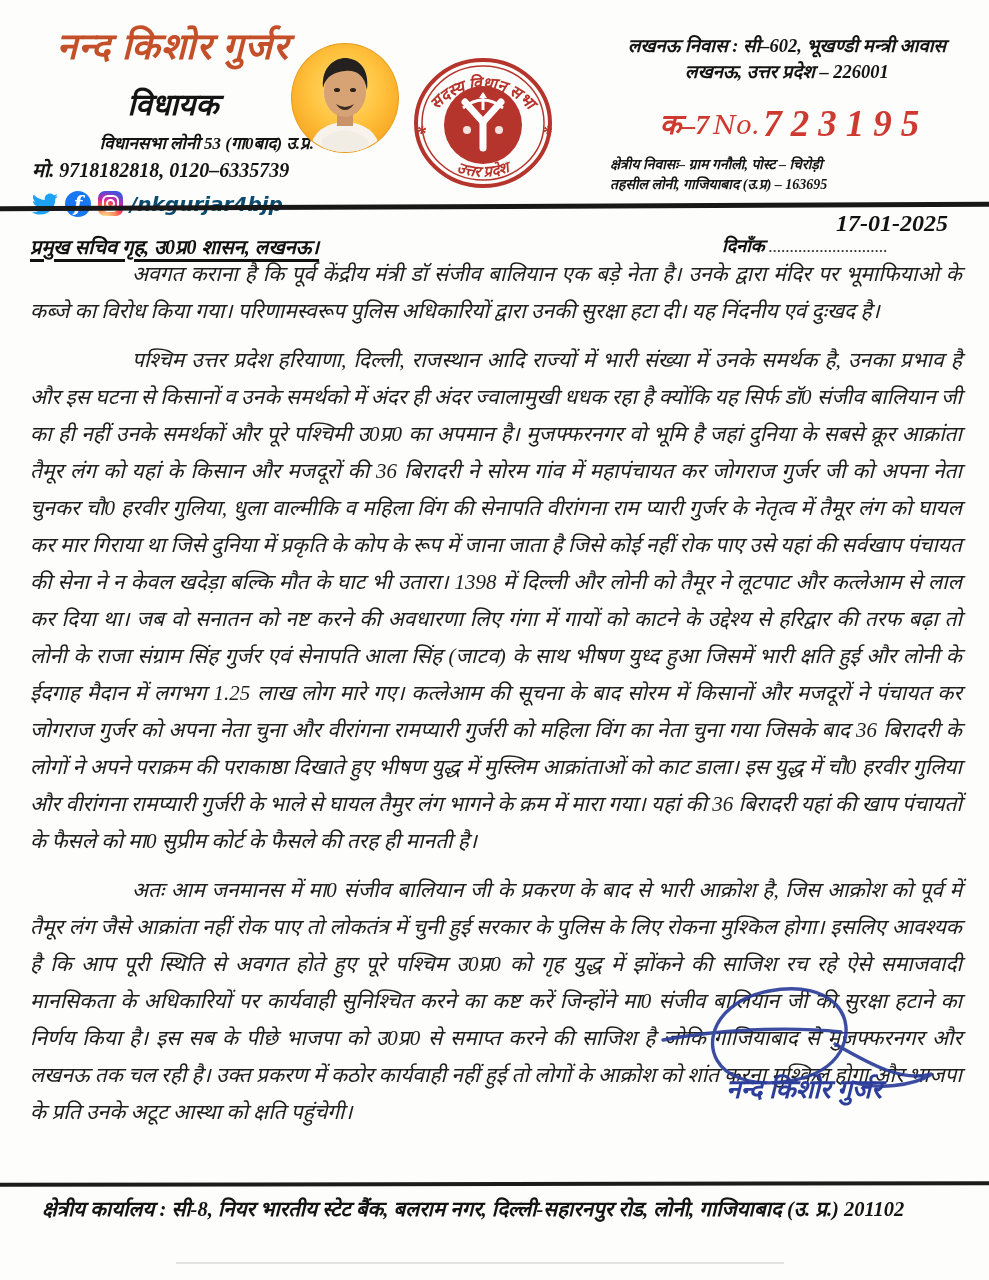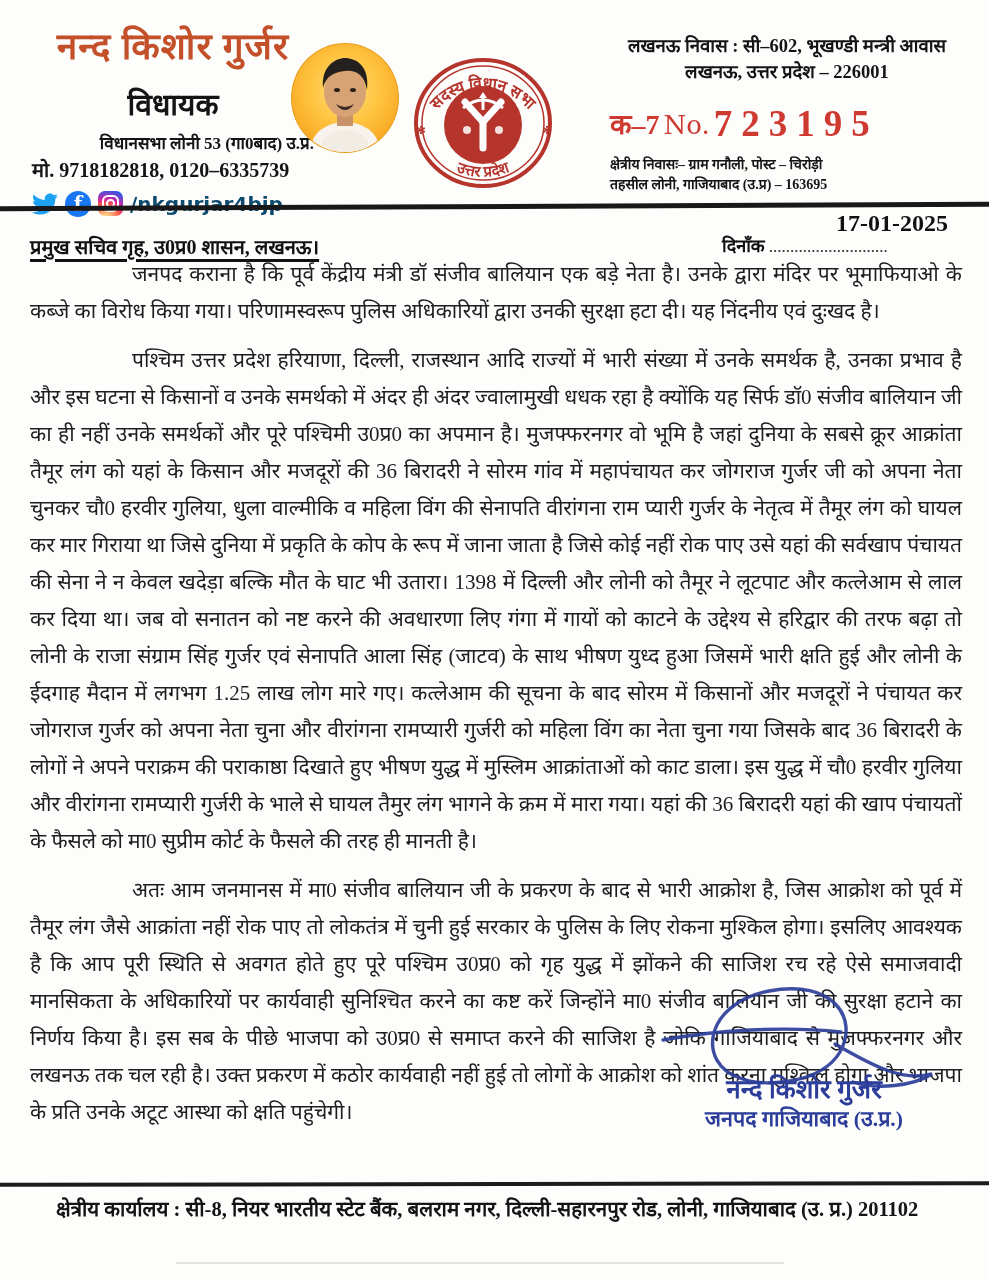--- a/index.html
+++ b/index.html
@@ -1,19 +1,19 @@
 <!DOCTYPE html>
 <html lang="hi"><head>
 <meta charset="utf-8">
 <style>
   html,body{margin:0;padding:0;background:#9a9a9a;}
   .page{
     position:relative;width:989px;height:1280px;background:#fdfdfc;
     margin:0 auto;overflow:hidden;
-    font-family:"Liberation Serif","DejaVu Serif",serif;color:#1f1f1f;
+    font-family:"Liberation Serif","DejaVu Serif",serif;color:#1f1f1f;font-style:italic;
   }
   
   .hdr-left{position:absolute;left:32px;top:26px;width:282px;}
   .mla-name{font-size:37px;font-weight:bold;color:#c4502a;text-align:center;line-height:1.15;letter-spacing:1px;}
   .designation{font-size:30px;font-weight:bold;text-align:center;color:#141414;margin-top:14px;}
   .hdr-small{font-size:17px;font-weight:bold;color:#141414;margin-top:7px;white-space:nowrap;text-align:right;}
   .hdr-mobile{font-size:20px;font-weight:bold;color:#141414;margin-top:2px;white-space:nowrap;}
   .hdr-email{font-size:16px;font-weight:bold;color:#141414;margin-top:4px;white-space:nowrap;font-family:"DejaVu Sans",sans-serif;}
   .social-row{display:flex;align-items:center;gap:7px;margin-top:8px;}
   .social-handle{font-size:20px;font-weight:bold;color:#0c4a6e;font-family:"DejaVu Sans",sans-serif;}
@@ -28,21 +28,21 @@
   
   .photo{position:absolute;left:291px;top:43px;width:106px;height:108px;border-radius:50%;
     background:radial-gradient(circle at 50% 42%,#ffe07a 0%,#ffc23d 45%,#f2930f 100%);
     overflow:hidden;border:1px solid #e89b18;}
   .photo svg{position:absolute;left:0;top:0;}
   
   .seal{position:absolute;left:408px;top:50px;width:150px;height:148px;}
   
   .hdr-right{position:absolute;left:596px;top:34px;width:382px;text-align:center;}
   .hdr-right .addr{font-size:18.5px;font-weight:bold;color:#141414;line-height:1.4;}
-  .serial-row{text-align:left;margin:16px 0 10px 14px;white-space:nowrap;}
+  .serial-row{text-align:center;margin:16px 0 10px 14px;white-space:nowrap;}
   .serial-prefix{font-size:28px;font-weight:bold;color:#cf3a30;}
   .serial-no-label{font-size:26px;color:#cf3a30;font-family:"DejaVu Serif",serif;}
   .serial-number{font-size:37px;font-weight:bold;color:#cf3a30;letter-spacing:9px;vertical-align:-2px;}
   .hdr-right .addr2{font-size:14px;font-weight:bold;color:#141414;line-height:1.45;text-align:left;margin-left:14px;}
   
   .top-rule{position:absolute;left:0;top:204px;width:989px;height:5px;background:#181818;transform:rotate(-0.25deg);}
   .footer-rule{position:absolute;left:0;top:1182px;width:989px;height:4px;background:#1c1c1c;transform:rotate(-0.1deg);}
   .bottom-faint{position:absolute;left:176px;top:1262px;width:608px;height:2px;background:#e3e3e1;}
   
   .date-value{position:absolute;left:788px;top:210px;font-size:24px;font-weight:bold;color:#111;margin-left:48px;}
@@ -53,21 +53,21 @@
   
   .body-text{position:absolute;left:30px;top:256px;width:932px;font-size:21px;line-height:37px;
     text-align:justify;color:#1d1d1d;}
   .body-text p{margin:0 0 12px 0;text-indent:102px;}
   
   .sign-scribble{position:absolute;left:645px;top:978px;pointer-events:none;}
   .stamp{position:absolute;left:636px;top:1074px;width:336px;text-align:center;color:#2c3e9a;}
   .stamp-name{font-size:26px;font-weight:bold;line-height:1.2;}
   .stamp-line{font-size:21.5px;font-weight:bold;line-height:1.35;}
   
-  .footer-text{position:absolute;left:56px;top:1194px;width:930px;font-size:20.5px;font-weight:bold;color:#141414;white-space:nowrap;}
+  .footer-text{position:absolute;left:42px;top:1194px;width:930px;font-size:20.5px;font-weight:bold;color:#141414;white-space:nowrap;}
 </style>
 </head>
 <body>
 
 <div class="page">
 
   <div class="hdr-left">
     <div class="mla-name">नन्द किशोर गुर्जर</div>
     <div class="designation">विधायक</div>
     <div class="hdr-small">विधानसभा लोनी 53 (गा0बाद) उ.प्र.</div>
@@ -142,34 +142,33 @@
   <div class="top-rule"></div>
 
   <div class="date-value">17-01-2025</div>
   <div class="date-row">
     <span>दिनाँक</span>
     <span class="date-dots">............................</span>
   </div>
   <div class="recipient">प्रमुख सचिव गृह, उ0प्र0 शासन, लखनऊ।</div>
 
   <div class="body-text">
-    <p>जनपद कराना है कि पूर्व केंद्रीय मंत्री डॉ संजीव बालियान एक बड़े नेता है। उनके द्वारा मंदिर पर भूमाफियाओ के कब्जे का विरोध किया गया। परिणामस्वरूप पुलिस अधिकारियों द्वारा उनकी सुरक्षा हटा दी। यह निंदनीय एवं दुःखद है।</p>
+    <p>अवगत कराना है कि पूर्व केंद्रीय मंत्री डॉ संजीव बालियान एक बड़े नेता है। उनके द्वारा मंदिर पर भूमाफियाओ के कब्जे का विरोध किया गया। परिणामस्वरूप पुलिस अधिकारियों द्वारा उनकी सुरक्षा हटा दी। यह निंदनीय एवं दुःखद है।</p>
     <p>पश्चिम उत्तर प्रदेश हरियाणा, दिल्ली, राजस्थान आदि राज्यों में भारी संख्या में उनके समर्थक है, उनका प्रभाव है और इस घटना से किसानों व उनके समर्थको में अंदर ही अंदर ज्वालामुखी धधक रहा है क्योंकि यह सिर्फ डॉ0 संजीव बालियान जी का ही नहीं उनके समर्थकों और पूरे पश्चिमी उ0प्र0 का अपमान है। मुजफ्फरनगर वो भूमि है जहां दुनिया के सबसे क्रूर आक्रांता तैमूर लंग को यहां के किसान और मजदूरों की 36 बिरादरी ने सोरम गांव में महापंचायत कर जोगराज गुर्जर जी को अपना नेता चुनकर चौ0 हरवीर गुलिया, धुला वाल्मीकि व महिला विंग की सेनापति वीरांगना राम प्यारी गुर्जर के नेतृत्व में तैमूर लंग को घायल कर मार गिराया था जिसे दुनिया में प्रकृति के कोप के रूप में जाना जाता है जिसे कोई नहीं रोक पाए उसे यहां की सर्वखाप पंचायत की सेना ने न केवल खदेड़ा बल्कि मौत के घाट भी उतारा। 1398 में दिल्ली और लोनी को तैमूर ने लूटपाट और कत्लेआम से लाल कर दिया था। जब वो सनातन को नष्ट करने की अवधारणा लिए गंगा में गायों को काटने के उद्देश्य से हरिद्वार की तरफ बढ़ा तो लोनी के राजा संग्राम सिंह गुर्जर एवं सेनापति आला सिंह (जाटव) के साथ भीषण युध्द हुआ जिसमें भारी क्षति हुई और लोनी के ईदगाह मैदान में लगभग 1.25 लाख लोग मारे गए। कत्लेआम की सूचना के बाद सोरम में किसानों और मजदूरों ने पंचायत कर जोगराज गुर्जर को अपना नेता चुना और वीरांगना रामप्यारी गुर्जरी को महिला विंग का नेता चुना गया जिसके बाद 36 बिरादरी के लोगों ने अपने पराक्रम की पराकाष्ठा दिखाते हुए भीषण युद्ध में मुस्लिम आक्रांताओं को काट डाला। इस युद्ध में चौ0 हरवीर गुलिया और वीरांगना रामप्यारी गुर्जरी के भाले से घायल तैमुर लंग भागने के क्रम में मारा गया। यहां की 36 बिरादरी यहां की खाप पंचायतों के फैसले को मा0 सुप्रीम कोर्ट के फैसले की तरह ही मानती है।</p>
     <p>अतः आम जनमानस में मा0 संजीव बालियान जी के प्रकरण के बाद से भारी आक्रोश है, जिस आक्रोश को पूर्व में तैमूर लंग जैसे आक्रांता नहीं रोक पाए तो लोकतंत्र में चुनी हुई सरकार के पुलिस के लिए रोकना मुश्किल होगा। इसलिए आवश्यक है कि आप पूरी स्थिति से अवगत होते हुए पूरे पश्चिम उ0प्र0 को गृह युद्ध में झोंकने की साजिश रच रहे ऐसे समाजवादी मानसिकता के अधिकारियों पर कार्यवाही सुनिश्चित करने का कष्ट करें जिन्होंने मा0 संजीव बालियान जी की सुरक्षा हटाने का निर्णय किया है। इस सब के पीछे भाजपा को उ0प्र0 से समाप्त करने की साजिश है जोकि गाजियाबाद से मुजफ्फरनगर और लखनऊ तक चल रही है। उक्त प्रकरण में कठोर कार्यवाही नहीं हुई तो लोगों के आक्रोश को शांत करना मुश्किल होगा और भाजपा के प्रति उनके अटूट आस्था को क्षति पहुंचेगी।</p>
   </div>
 
   <svg class="sign-scribble" width="300" height="115" viewBox="0 0 300 115">
     <g fill="none" stroke="#2c3e9a" stroke-width="3.4" stroke-linecap="round" opacity="0.92">
       <path d="M 95,100 C 52,86 58,26 124,13 C 188,1 214,40 195,74 C 176,106 118,110 95,100"></path>
       <path d="M 18,62 C 70,52 140,48 196,54"></path>
       <path d="M 190,66 C 228,88 258,104 287,96 C 268,108 232,112 208,104"></path>
     </g>
   </svg>
   <div class="stamp">
     <div class="stamp-name">नन्द किशोर गुर्जर</div>
-    <div class="stamp-line">जनपद गाजियाबाद (उ.प्र.)</div>
   </div>
 
   <div class="footer-rule"></div>
   <div class="footer-text">क्षेत्रीय कार्यालय : सी-8, नियर भारतीय स्टेट बैंक, बलराम नगर, दिल्ली-सहारनपुर रोड, लोनी, गाजियाबाद (उ. प्र.) 201102</div>
   <div class="bottom-faint"></div>
 
 </div>
 
 </body></html>

